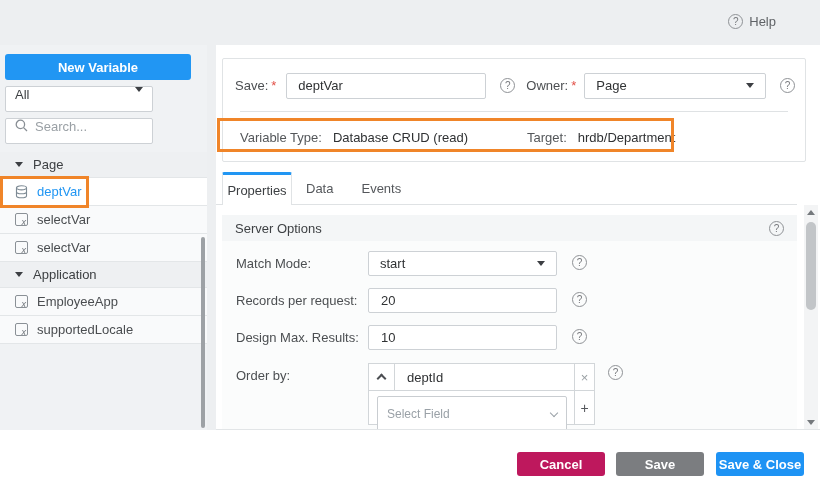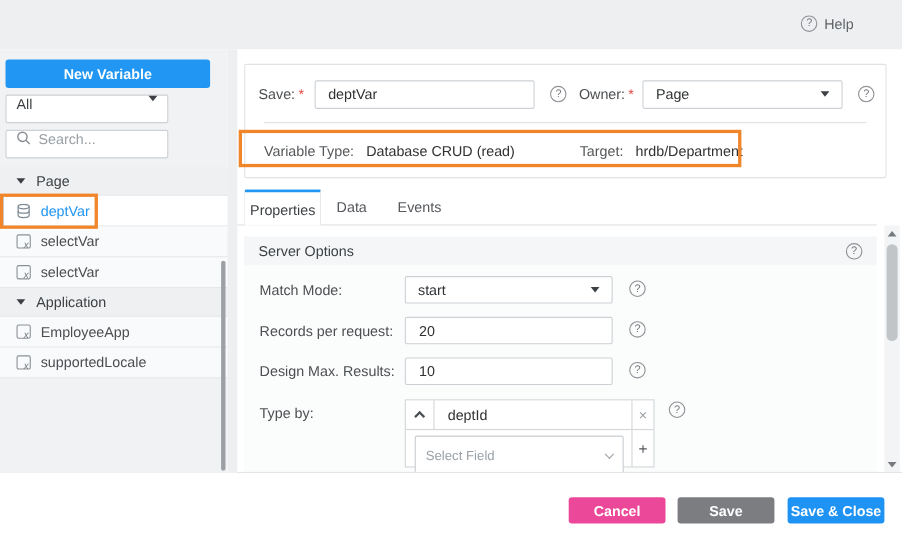--- a/index.html
+++ b/index.html
@@ -74,21 +74,21 @@
   
   .vscroll { position: absolute; left: 588px; top: 160px; width: 14px; height: 225px; background: #f3f4f5; }
   .arr { position: absolute; left: 3px; width: 0; height: 0; border-left: 4px solid transparent; border-right: 4px solid transparent; cursor: pointer; }
   .arr-up { top: 5px; border-bottom: 5px solid #75797d; }
   .arr-dn { bottom: 5px; border-top: 5px solid #75797d; }
   .vthumb { position: absolute; left: 2px; top: 17px; width: 10px; height: 88px; background: #c2c5c8; border-radius: 5px; cursor: grab; }
   .bottomline { position: absolute; left: 0; top: 384px; width: 604px; border-top: 1px solid #e2e5e7; }
   
   .footer { position: absolute; left: 0; top: 430px; width: 820px; height: 62px; background: #fff; }
   .fbtn { position: absolute; top: 22px; height: 24px; border: none; border-radius: 3px; color: #fff; font-size: 13px; font-weight: bold; font-family: inherit; cursor: pointer; }
-  .btn-cancel { left: 517px; width: 88px; background: #ec4899; }
+  .btn-cancel { left: 517px; width: 88px; background: #be185d; }
   .btn-save { left: 616px; width: 88px; background: #7b7d80; }
   .btn-saveclose { left: 716px; width: 88px; background: #1e93f4; }
   svg { display: block; }
 </style>
 </head>
 <body>
 
 <div class="stage">
 
   <div class="titlebar">
@@ -232,21 +232,21 @@
 
       <div class="frow" style="top:84px; height:25px;">
         <span class="flabel">Design Max. Results:</span>
         <div class="ctl">
           <input class="tbox in-ctl" type="text" value="10" style="">
         </div>
         <span class="qcircle fq">?</span>
       </div>
 
       <div class="frow" style="top:122px; height:60px;">
-        <span class="flabel">Type by:</span>
+        <span class="flabel">Order by:</span>
       </div>
       <div class="ob">
         <div class="ob-rowA">
           <div class="ob-dir">
             <span class="chev-up"></span>
           </div>
           <div class="ob-field">deptId</div>
           <div class="ob-x">×</div>
         </div>
         <div class="ob-rowB">

